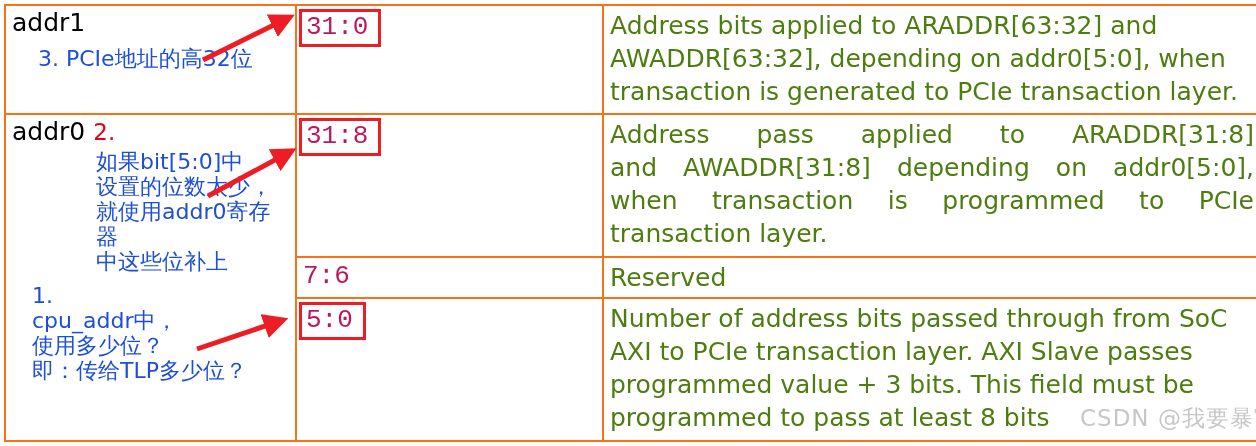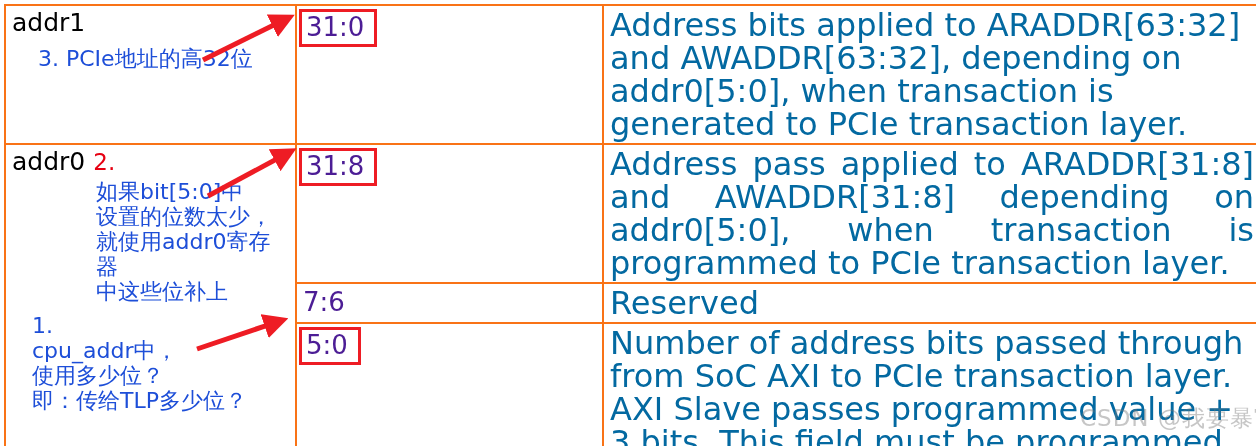--- a/index.html
+++ b/index.html
@@ -78,35 +78,36 @@
     position: absolute;
     left: 26px;
     top: 8px;
   }
 
   
   .bits {
     display: inline-block;
     font-size: 26px;
     line-height: 30px;
-    color: #4c1d95;
+    color: #be185d;
     padding: 0 4px 0 2px;
     margin: 1px 0 0 -2px;
+    font-family: Liberation Mono, monospace;
   }
   .bits.boxed {
     border: 3px solid #ee1c24;
     padding: 0 10px 2px 4px;
     margin-left: -4px;
   }
 
   
   .desc {
-    font-size: 32px;
+    font-size: 25px;
     line-height: 33px;
-    color: #0369a1;
+    color: #4d7c0f;
     padding-top: 1px;
   }
   .desc.justified {
     text-align: justify;
     text-align-last: left;
   }
   .desc.justified .jline1 {
     display: block;
     text-align: justify;
     text-align-last: justify;

